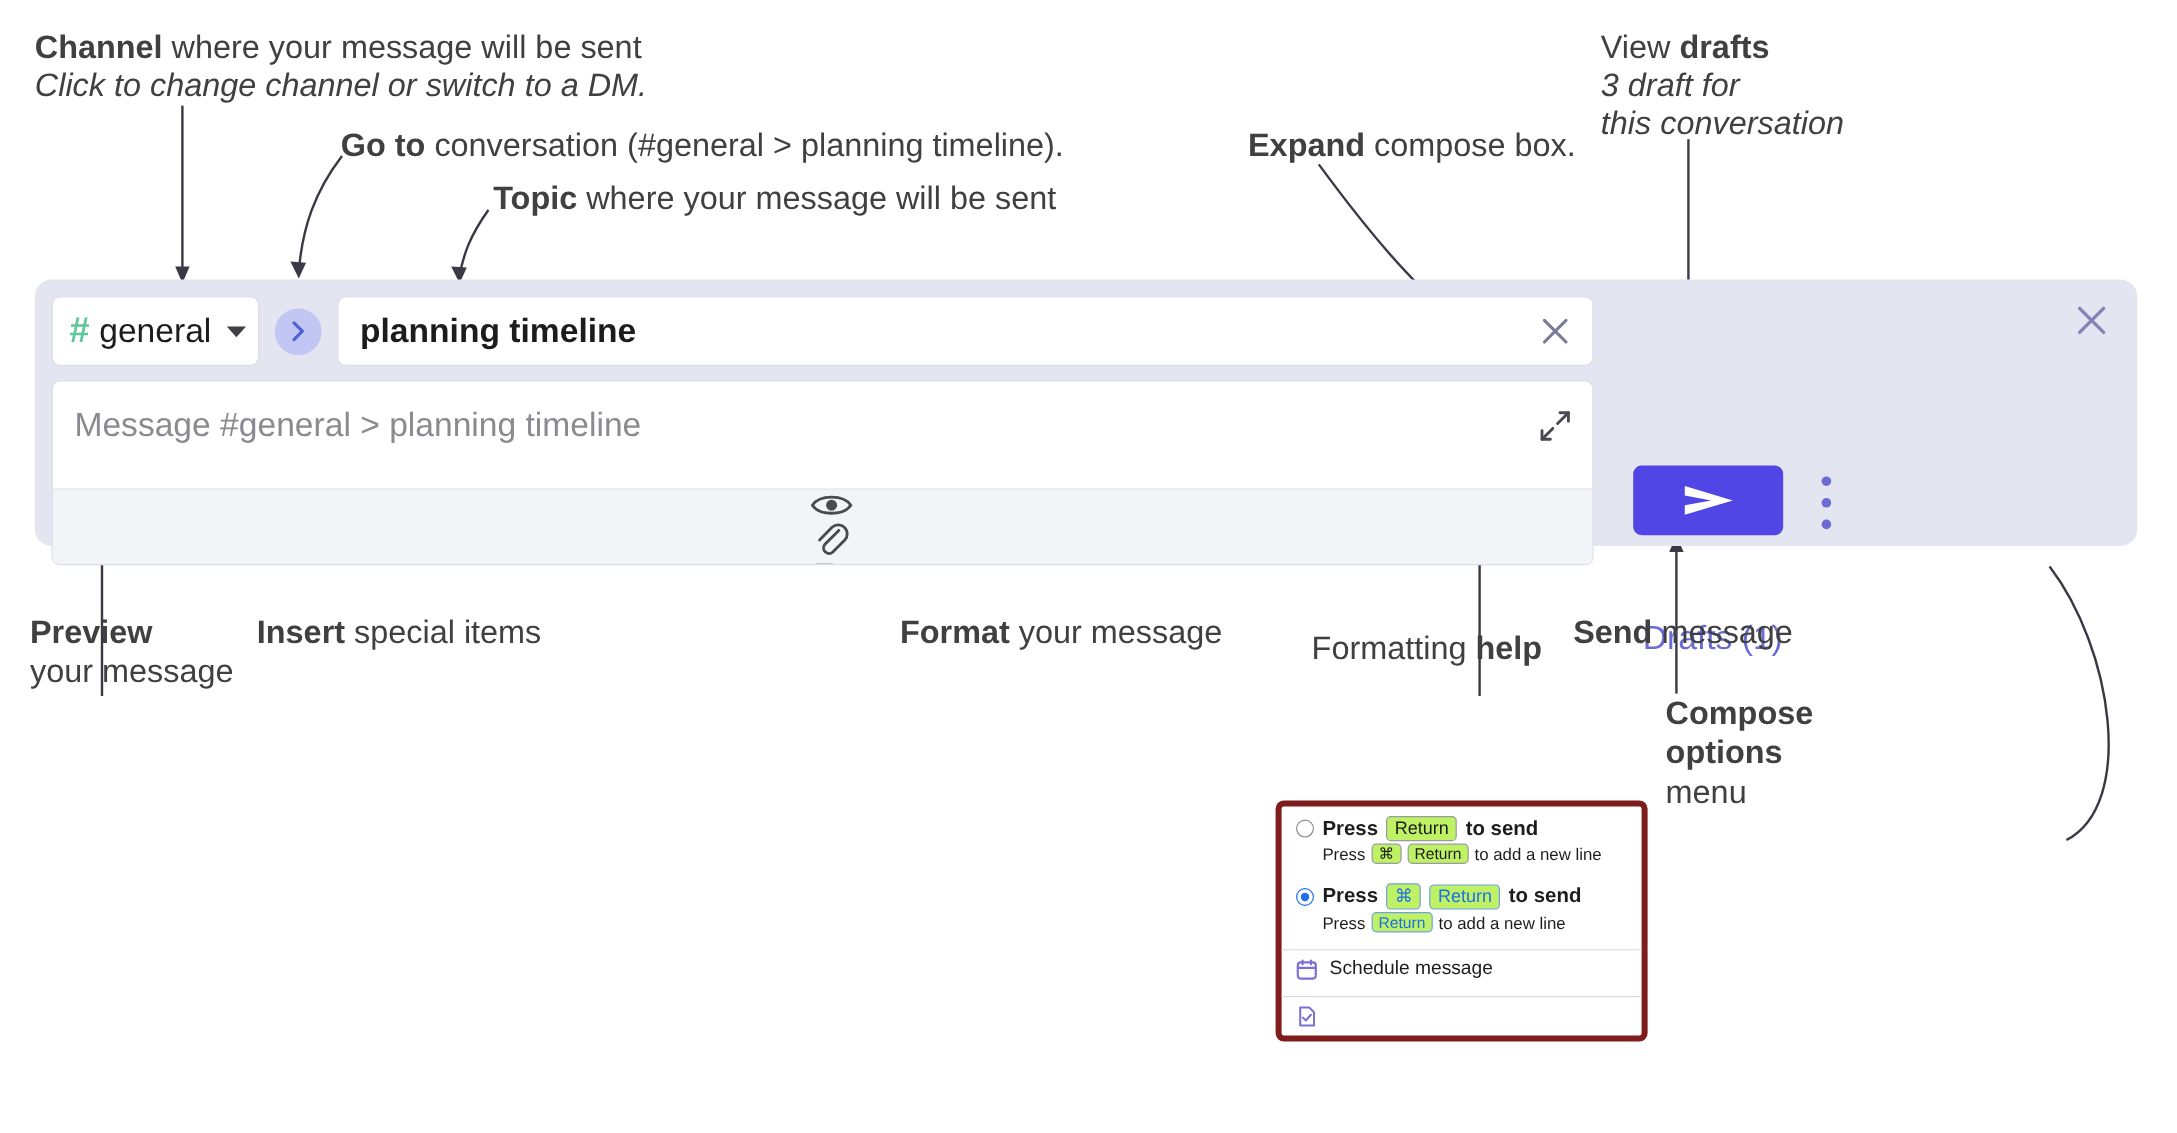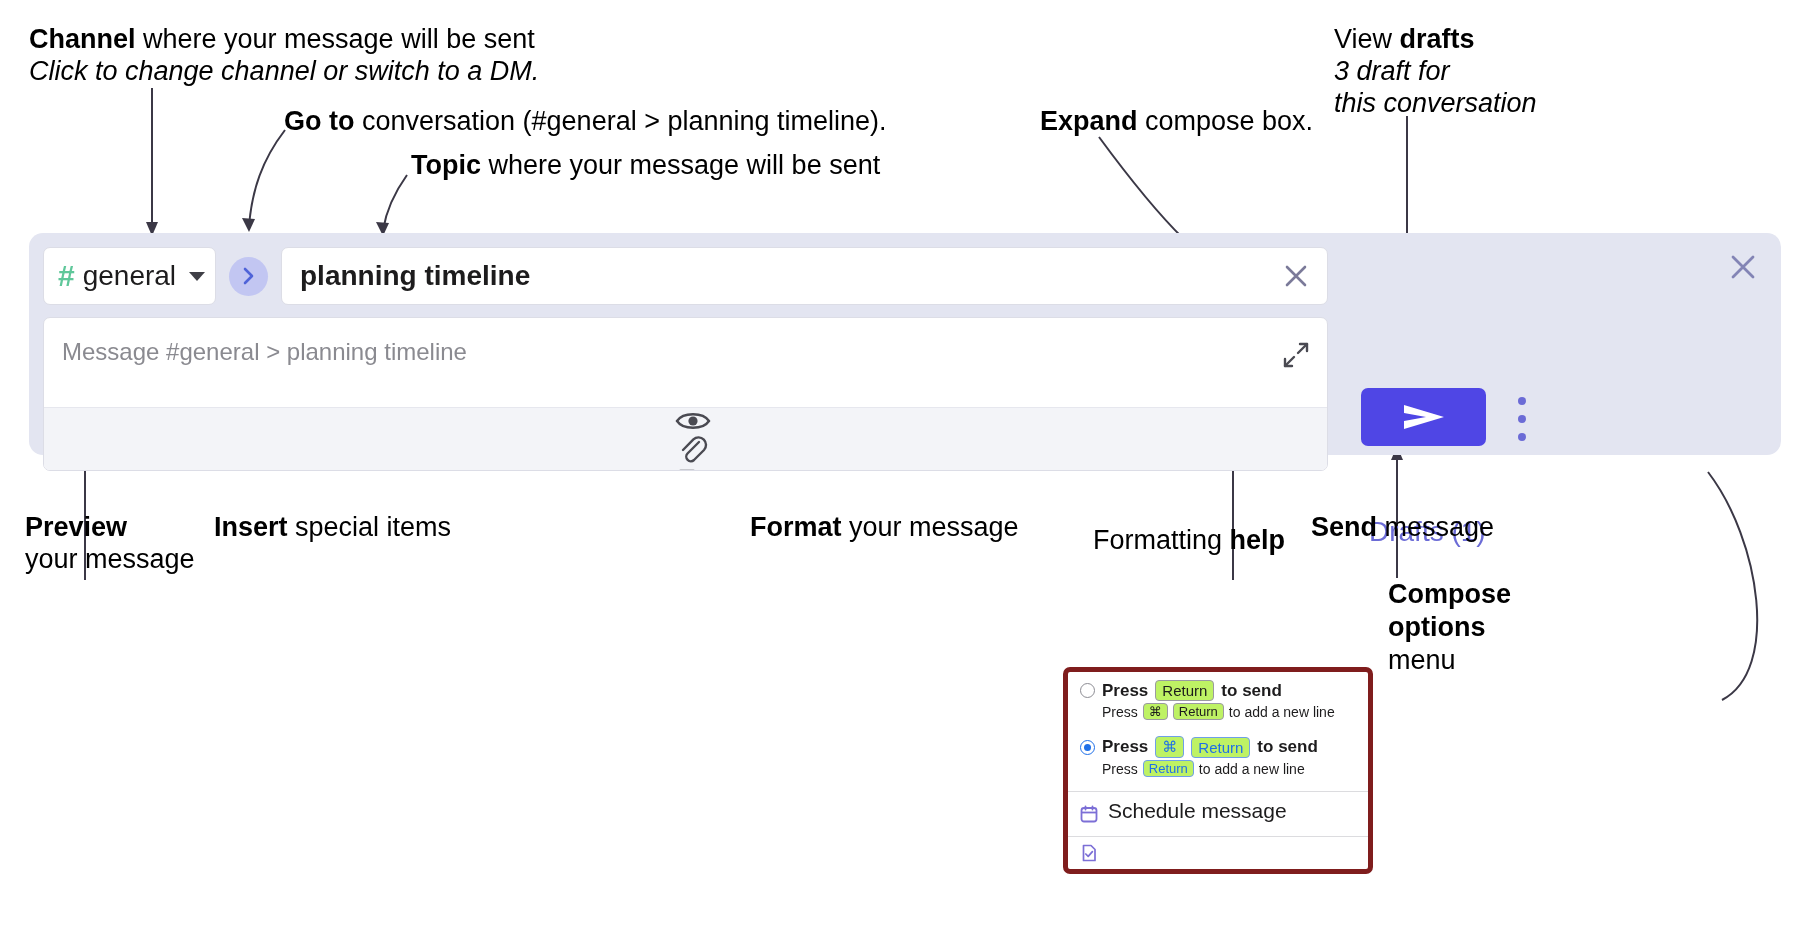--- a/index.html
+++ b/index.html
@@ -12,21 +12,21 @@
     font-family: "Liberation Sans", sans-serif;
     color: #27242f;
     overflow: hidden;
   }
 
   
   .anno {
     position: absolute;
     font-size: 27px;
     line-height: 1.18;
-    color: #000000;
+    color: #404040;
     white-space: nowrap;
   }
   .anno b { font-weight: 700; }
   .anno .sub { display: block; font-style: italic; }
 
   
   #compose-widget {
     position: absolute;
     left: 29px; top: 233px;
     width: 1752px; height: 222px;
@@ -76,21 +76,21 @@
   #message-box {
     margin-top: 11px;
     background: #fff;
     border: 1px solid #dcdde6;
     border-radius: 7px;
     overflow: hidden;
   }
   #message-input-area { height: 89px; position: relative; }
   #message-placeholder {
     position: absolute; left: 18px; top: 20px;
-    font-size: 24px; color: #8a8a90;
+    font-size: 28px; color: #8a8a90;
   }
   #expand-btn { position: absolute; right: 16px; top: 22px; }
 
   #toolbar {
     height: 62px; background: #f3f4f8;
     border-top: 1px solid #e6e7ee;
     display: flex; align-items: center;
     padding-left: 14px;
     flex-direction: column;
   }
@@ -149,22 +149,22 @@
     width: 7px; height: 7px; border-radius: 50%; background: #1e6fe8;
   }
   .key {
     border: 1px solid #9a9aa1; border-radius: 4px;
     padding: 1px 6px; font-size: 15px; background:#bef264;
   }
   .key.sm { font-size: 13px; padding: 0 5px; }
   .key.blue { border-color: #6f9fe8; color: #1e6fe8; }
   .mdiv { height: 1px; background: #dcdcdf; margin-top: 6px; }
   .mitem {
-    display: flex; align-items: flex-end; gap: 10px;
-    padding: 7px 12px; font-size: 21px;
+    display: flex; align-items: center; gap: 10px;
+    padding: 7px 12px; font-size: 16px;
   }
   .mico { color: #7c6fd6; display:flex; flex:none; }
 
   
   #lines { position: absolute; left: 0; top: 0; }
 </style>
 </head>
 <body>
 
 <svg id="lines" width="1814" height="944">

